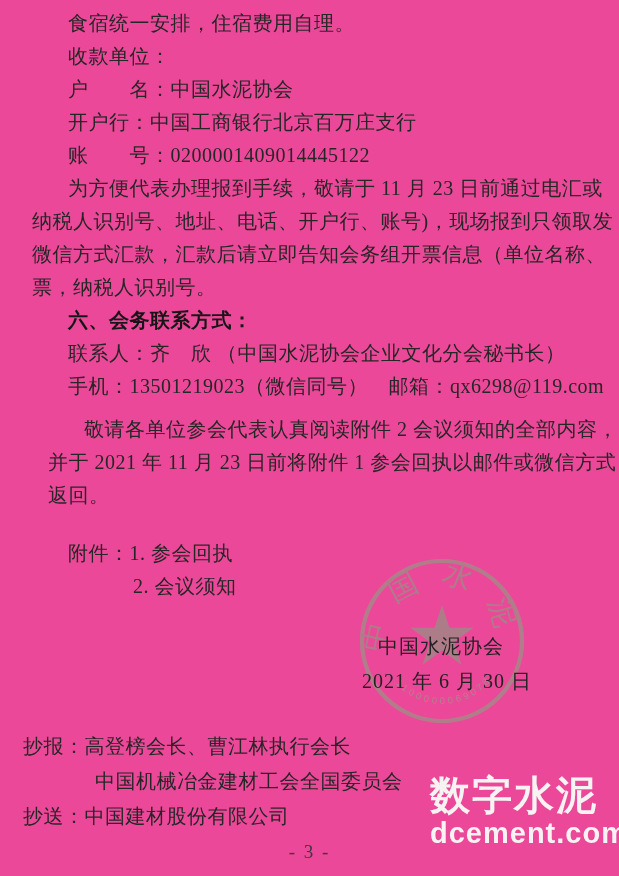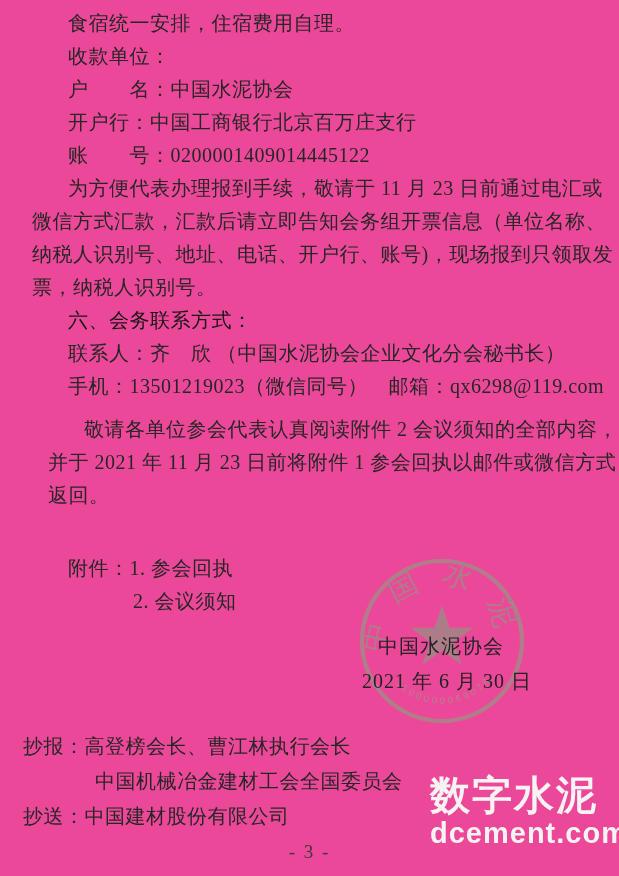--- a/index.html
+++ b/index.html
@@ -16,25 +16,25 @@
   .blk p {
     margin: 0;
     font-size: 20px;
     line-height: 33px;
     white-space: nowrap;
     letter-spacing: 0.5px;
   }
   .ind { text-indent: 36px; }
   .top-block { top: 7px; }
   .notice-block { top: 413px; margin-left: 16px; }
-  .attach-block { top: 552px; }
+  .attach-block { top: 537px; }
   .attach-2 { padding-left: 101px; }
   .heading {
     font-family: "Liberation Sans", sans-serif;
-    font-weight: 400;
+    font-weight: 700;
     color: #161616;
   }
   .sig-line {
     position: absolute;
     font-size: 20px;
     line-height: 1;
     white-space: nowrap;
     letter-spacing: 1px;
     color: #222222;
   }
@@ -88,22 +88,22 @@
     <div class="wm-en">dcement.com</div>
   </div>
 
   <div class="blk top-block">
     <p class="ind">食宿统一安排，住宿费用自理。</p>
     <p class="ind">收款单位：</p>
     <p class="ind">户　　名：中国水泥协会</p>
     <p class="ind">开户行：中国工商银行北京百万庄支行</p>
     <p class="ind">账　　号：0200001409014445122</p>
     <p class="ind">为方便代表办理报到手续，敬请于 11 月 23 日前通过电汇或</p>
+    <p>纳税人识别号、地址、电话、开户行、账号)，现场报到只领取发</p>
     <p>微信方式汇款，汇款后请立即告知会务组开票信息（单位名称、</p>
-    <p>纳税人识别号、地址、电话、开户行、账号)，现场报到只领取发</p>
     <p>票，纳税人识别号。</p>
     <p class="ind heading">六、会务联系方式：</p>
     <p class="ind">联系人：齐　欣 （中国水泥协会企业文化分会秘书长）</p>
     <p class="ind">手机：13501219023（微信同号）　邮箱：qx6298@119.com</p>
   </div>
 
   <div class="blk notice-block">
     <p class="ind">敬请各单位参会代表认真阅读附件 2 会议须知的全部内容，</p>
     <p>并于 2021 年 11 月 23 日前将附件 1 参会回执以邮件或微信方式</p>
     <p>返回。</p>

